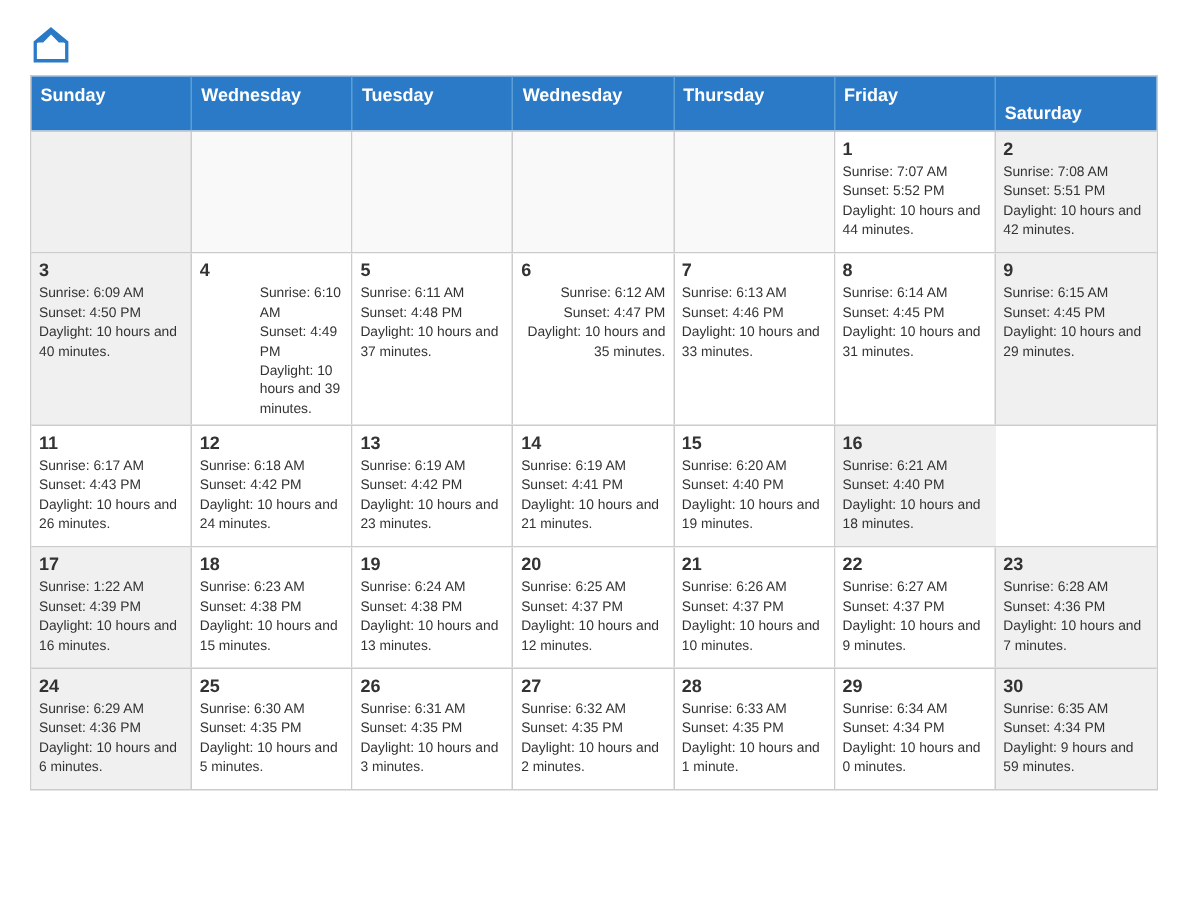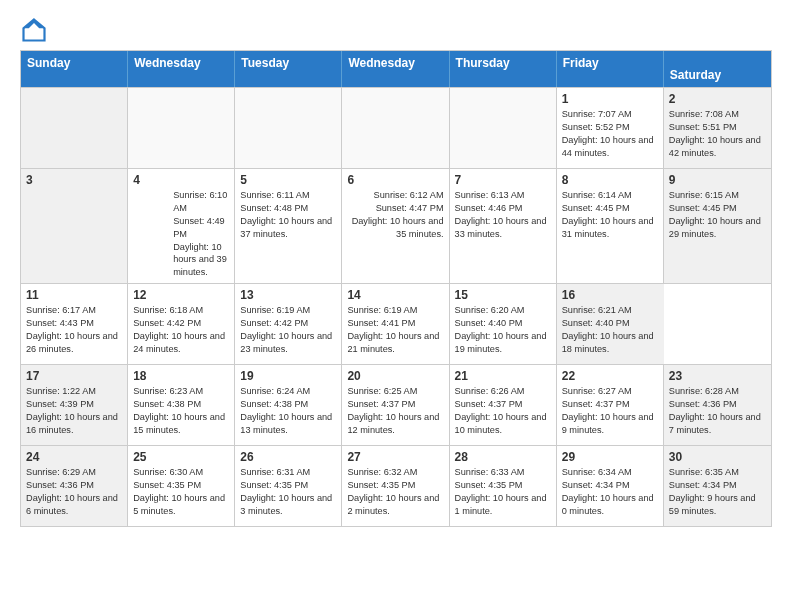--- a/index.html
+++ b/index.html
@@ -157,20 +157,23 @@
           <div class="cal-cell shaded">
             <span class="day-num">2</span>
             <div class="day-info" style="white-space: pre-line;">Sunrise: 7:08 AM
 Sunset: 5:51 PM
 Daylight: 10 hours and 42 minutes.</div>
           </div>
         </div>
         <div class="cal-week">
           <div class="cal-cell shaded">
             <span class="day-num">3</span>
+            <div class="day-info" style="white-space: pre-line;">Sunrise: 6:09 AM
+Sunset: 4:50 PM
+Daylight: 10 hours and 40 minutes.</div>
           </div>
           <div class="cal-cell">
             <span class="day-num">4</span>
             <div class="day-info" style="white-space: pre-line; margin-left: 40px;">Sunrise: 6:10 AM
 Sunset: 4:49 PM
 Daylight: 10 hours and 39 minutes.</div>
           </div>
           <div class="cal-cell">
             <span class="day-num">5</span>
             <div class="day-info" style="white-space: pre-line;">Sunrise: 6:11 AM

